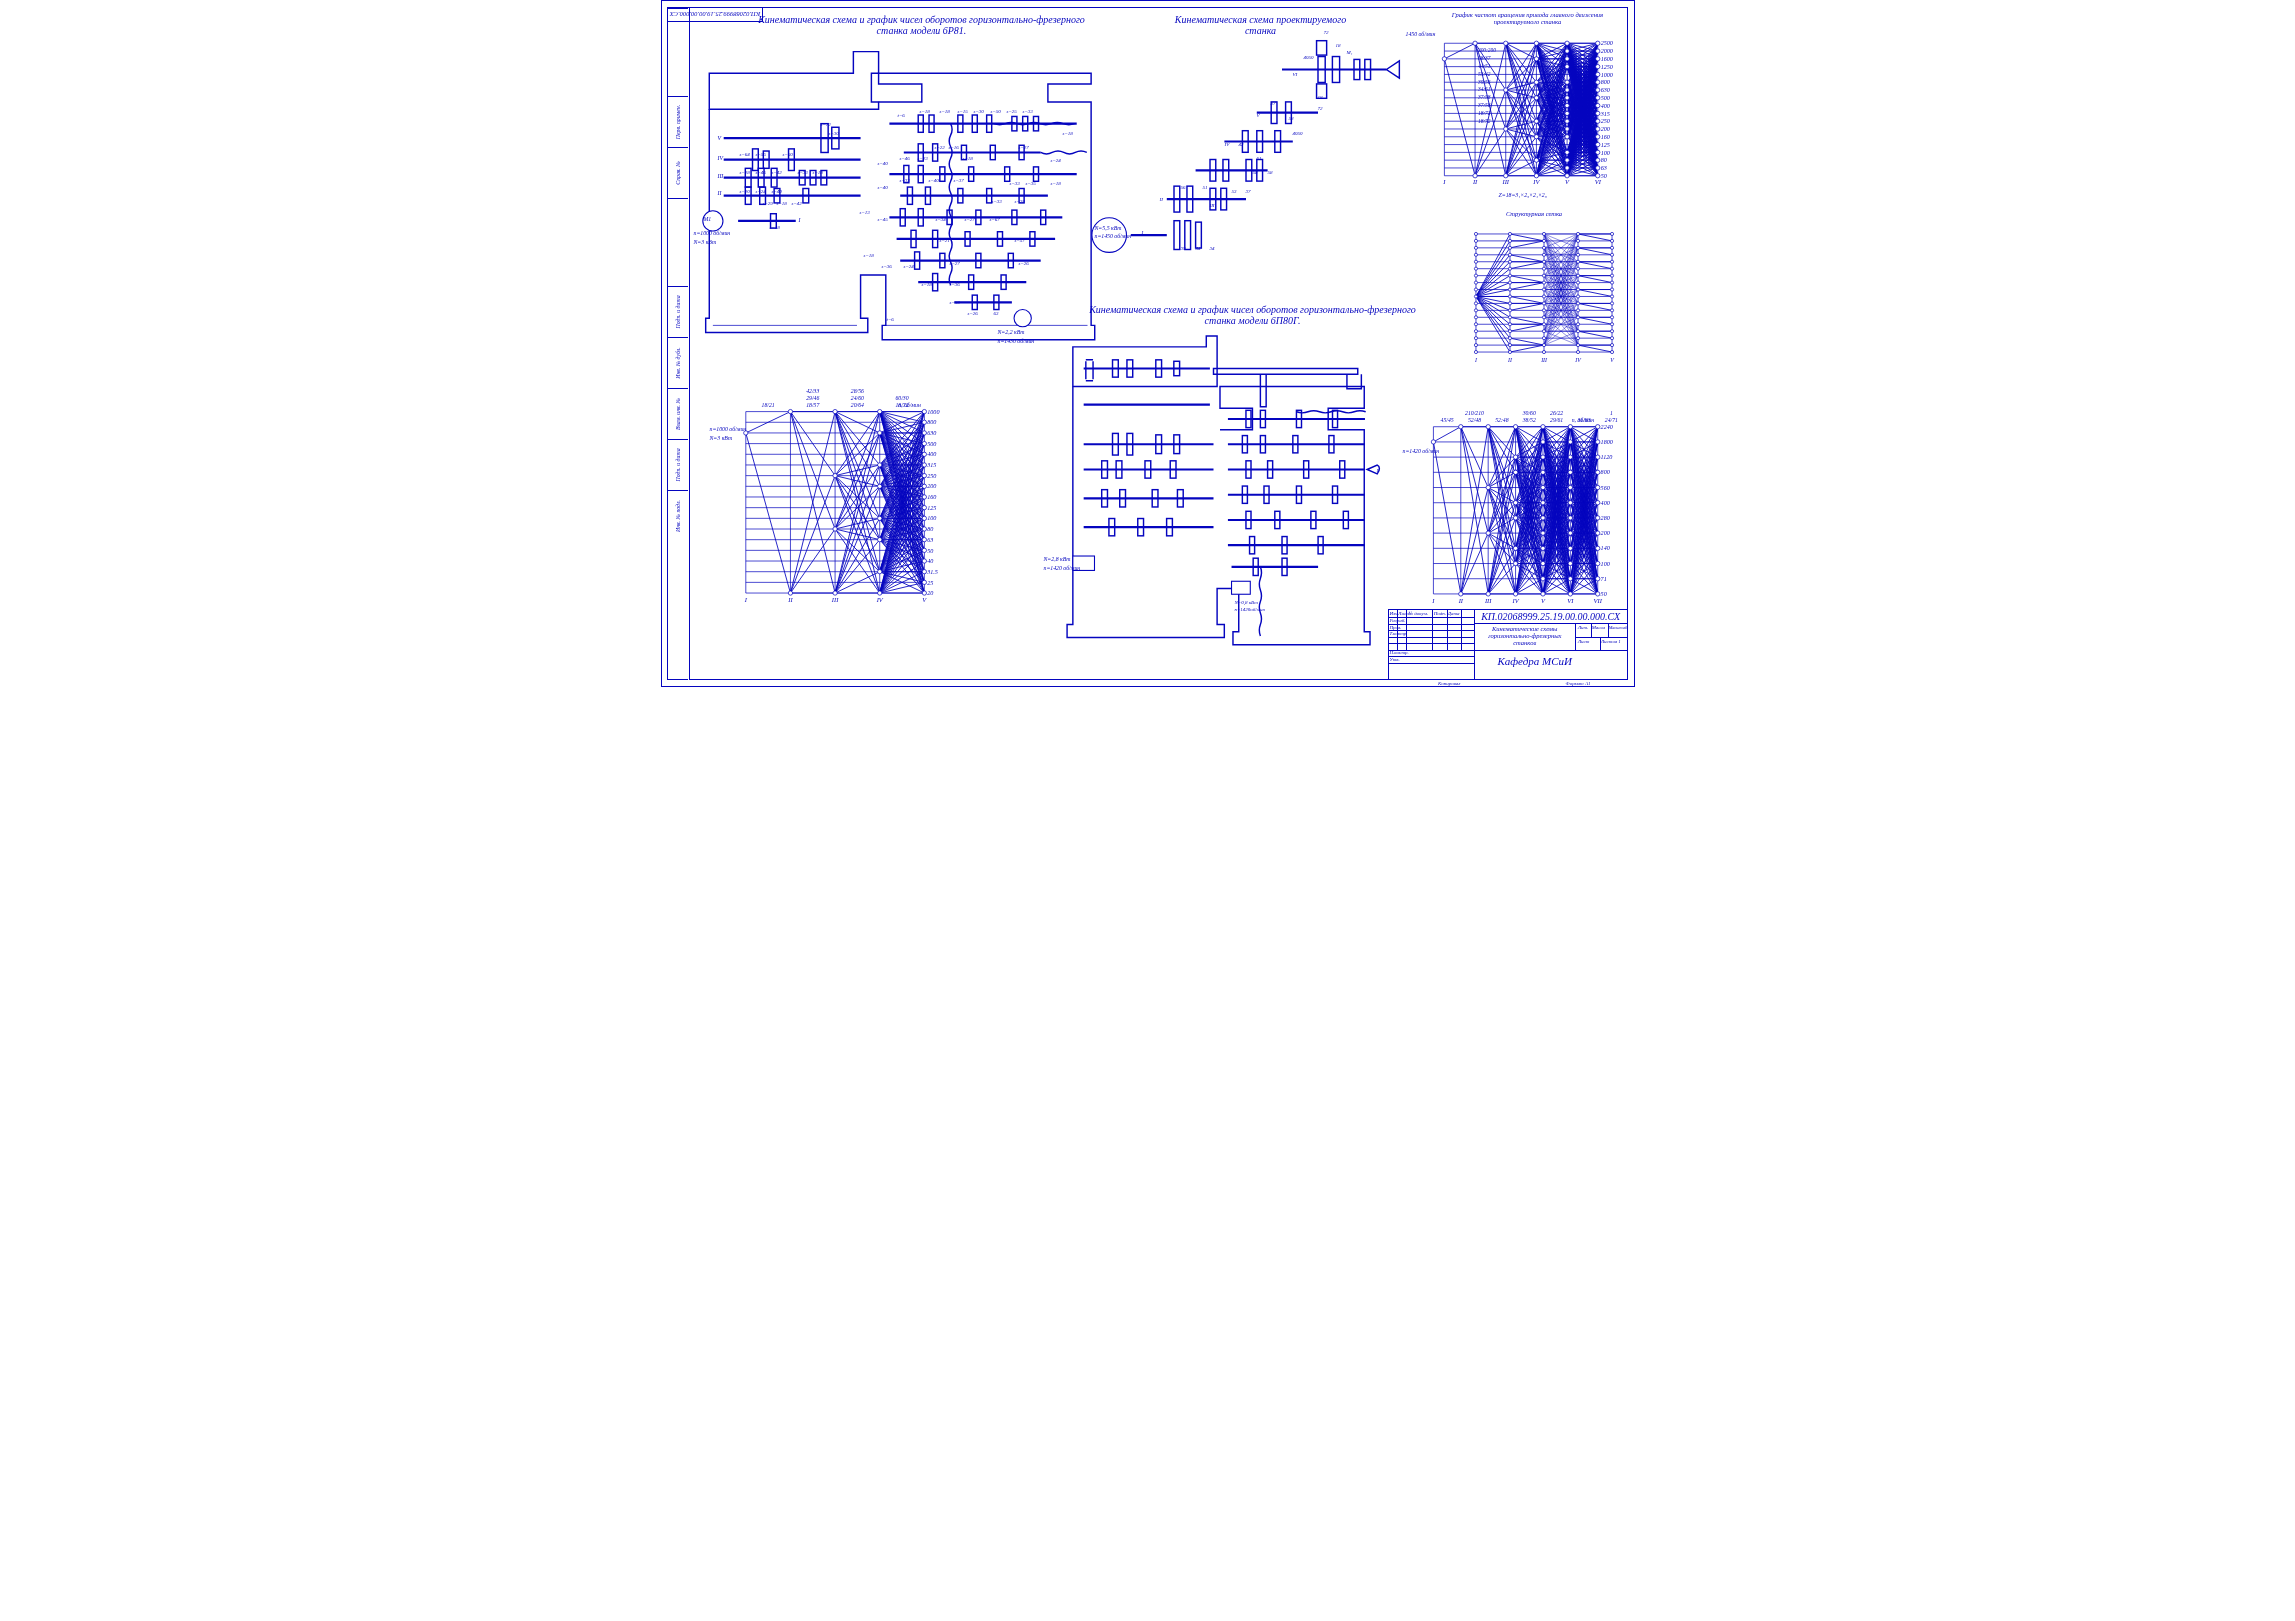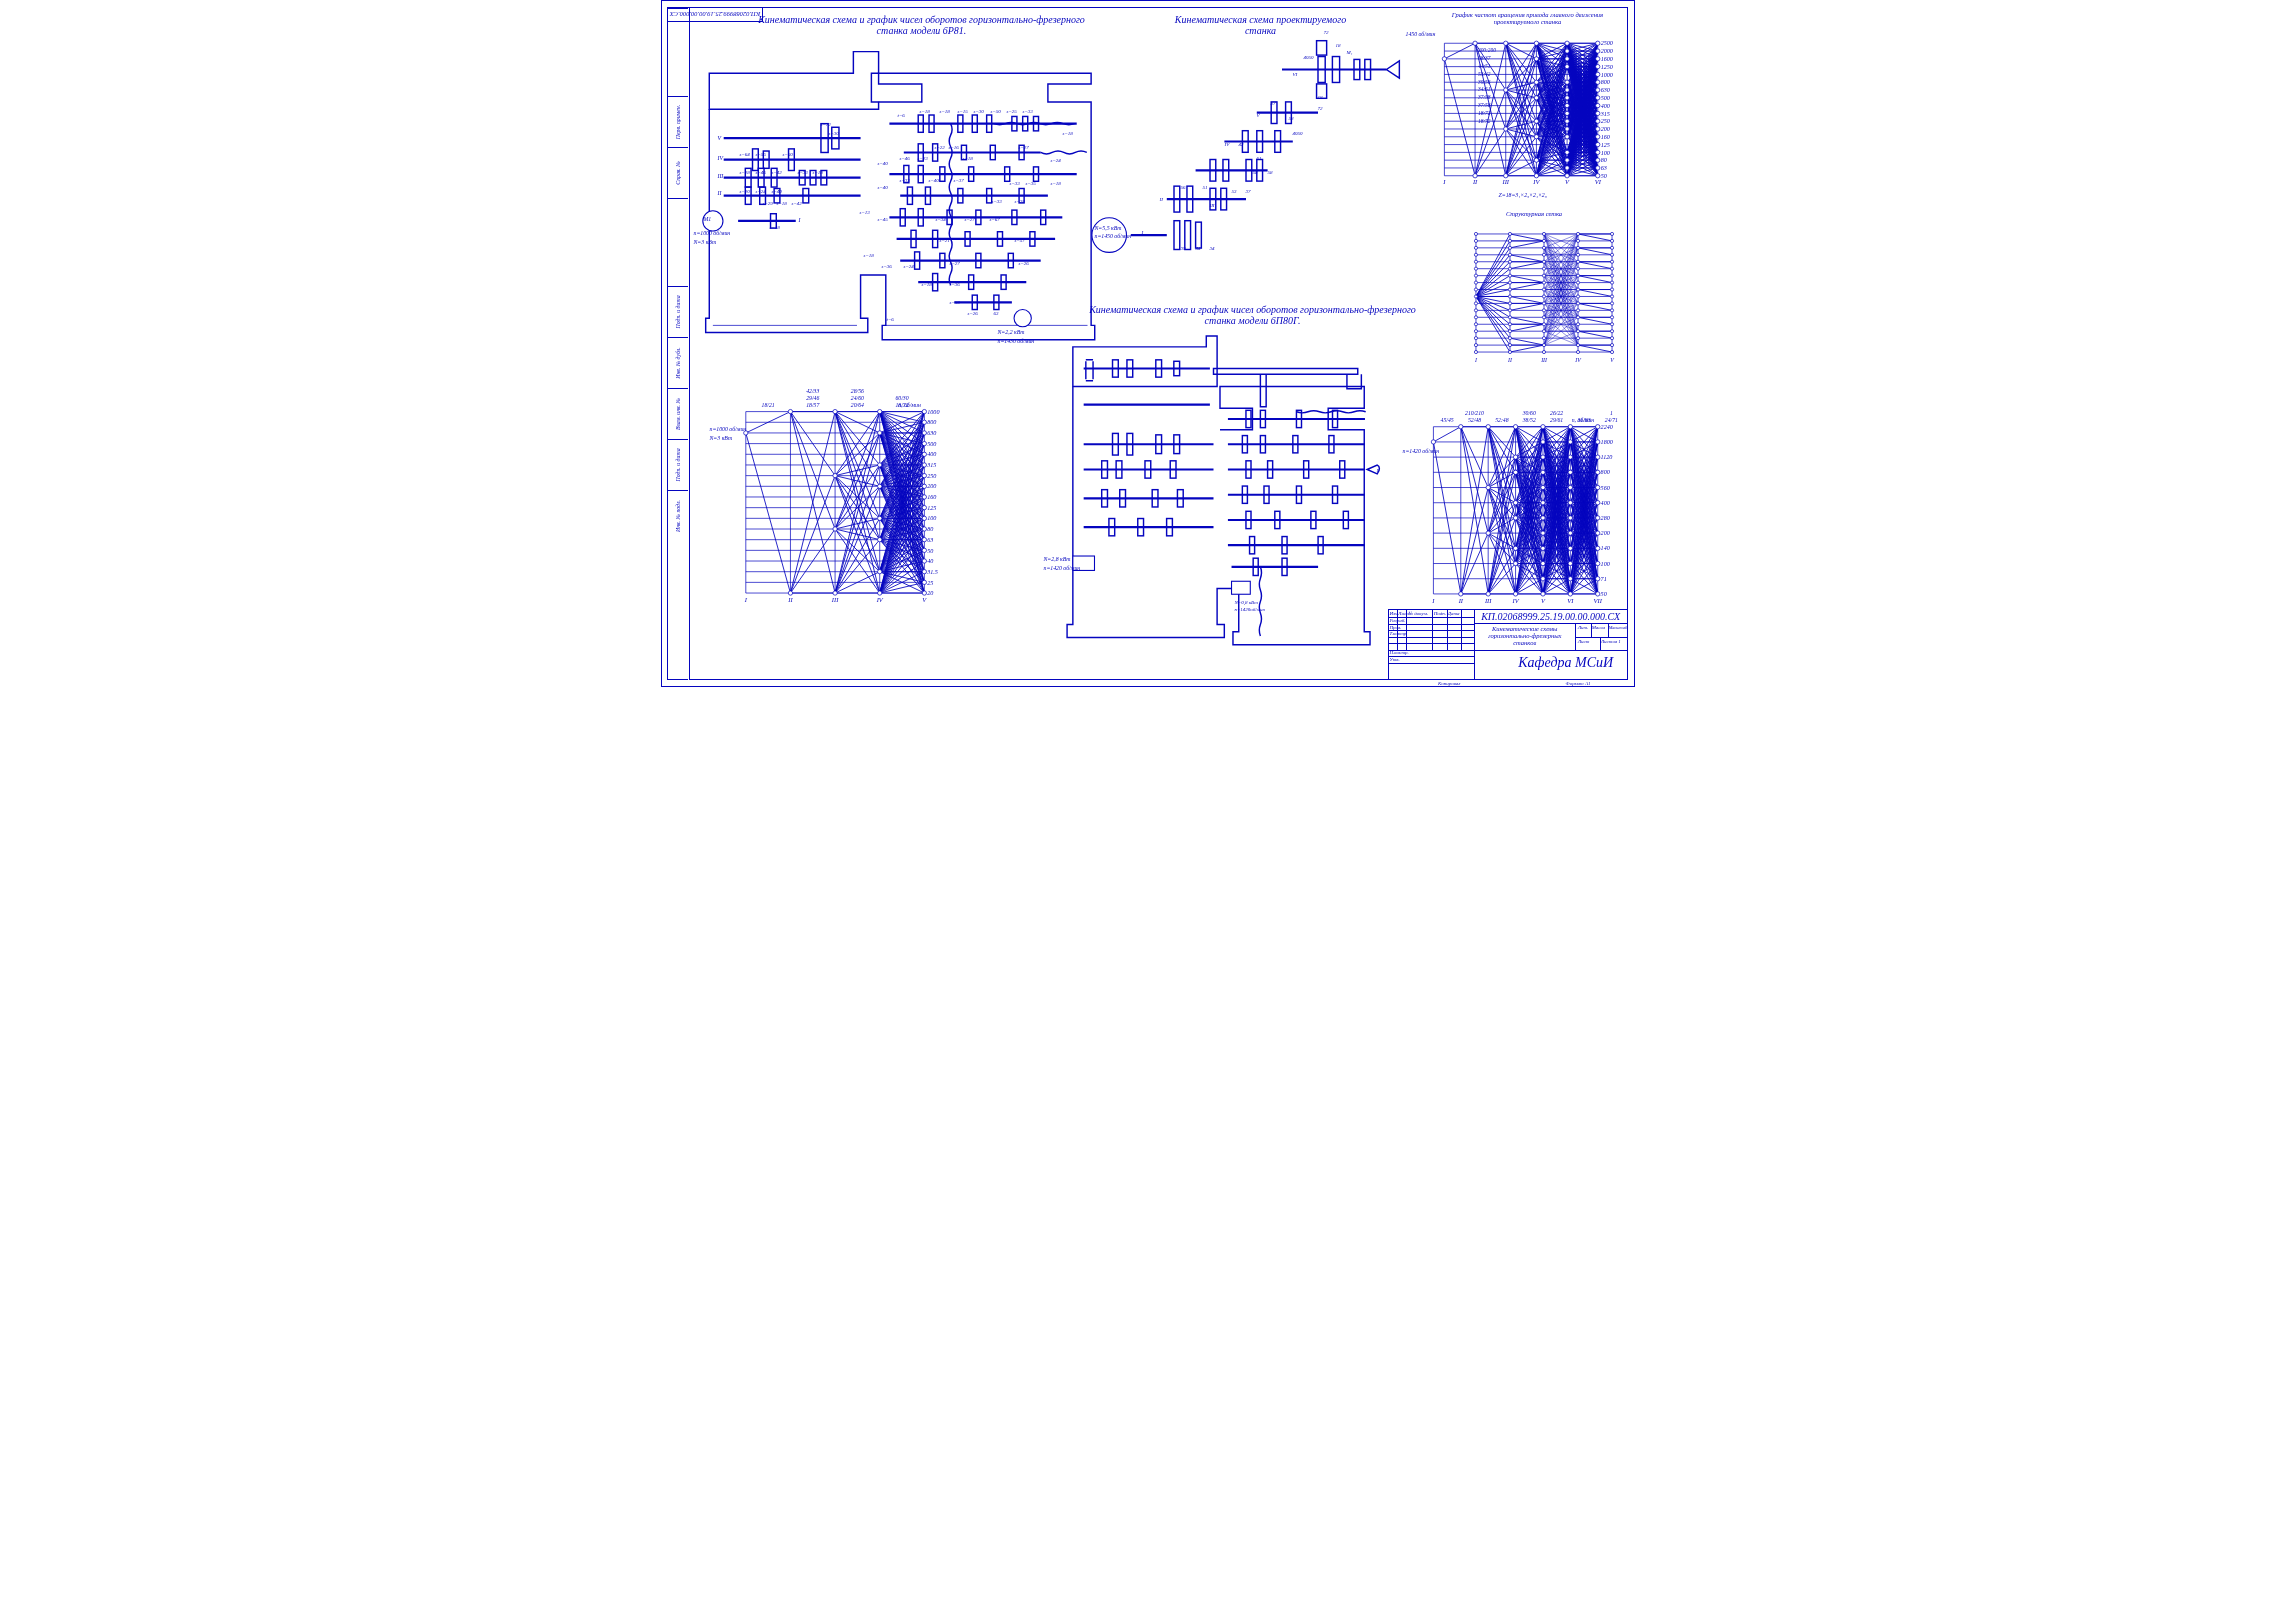--- a/index.html
+++ b/index.html
@@ -2063,21 +2063,21 @@
     <div class="vline" style="left:186px;top:13px;height:27px"></div>
     <div class="vline" style="left:202px;top:13px;height:14.4px"></div>
     <div class="vline" style="left:219px;top:13px;height:14.4px"></div>
     <div class="row" style="top:27px;left:186px;width:52px"></div>
     <div class="vline" style="left:211px;top:27px;height:12.3px"></div>
 
     <div class="tb-big" style="left:87px;top:0.7px;width:150px">КП.02068999.25.19.00.00.000.СХ</div>
     <div class="tb-med" style="left:87px;top:14.4px;width:98px;font-size:6.5px">Кинематические схемы</div>
     <div class="tb-med" style="left:87px;top:21.6px;width:98px;font-size:6.5px">горизонтально-фрезерных</div>
     <div class="tb-med" style="left:87px;top:29px;width:98px;font-size:6.5px">станков</div>
-    <div class="tb-big" style="left:100px;top:45px;width:154px;font-size:14px">Кафедра МСиИ</div>
+    <div class="tb-big" style="left:69px;top:45px;width:154px;font-size:11px">Кафедра МСиИ</div>
     <div class="tb-lbl" style="left:0.7px;top:0.7px">Изм</div>
     <div class="tb-lbl" style="left:9.4px;top:0.7px">Лист</div>
     <div class="tb-lbl" style="left:19.5px;top:0.7px">№ докум.</div>
     <div class="tb-lbl" style="left:45px;top:0.7px">Подп.</div>
     <div class="tb-lbl" style="left:59px;top:0.7px">Дата</div>
     <div class="tb-lbl" style="left:0.7px;top:8px">Разраб.</div>
     <div class="tb-lbl" style="left:0.7px;top:14.4px">Пров.</div>
     <div class="tb-lbl" style="left:0.7px;top:21px">Т.контр.</div>
     <div class="tb-lbl" style="left:0.7px;top:40px">Н.контр.</div>
     <div class="tb-lbl" style="left:0.7px;top:47px">Утв.</div>

